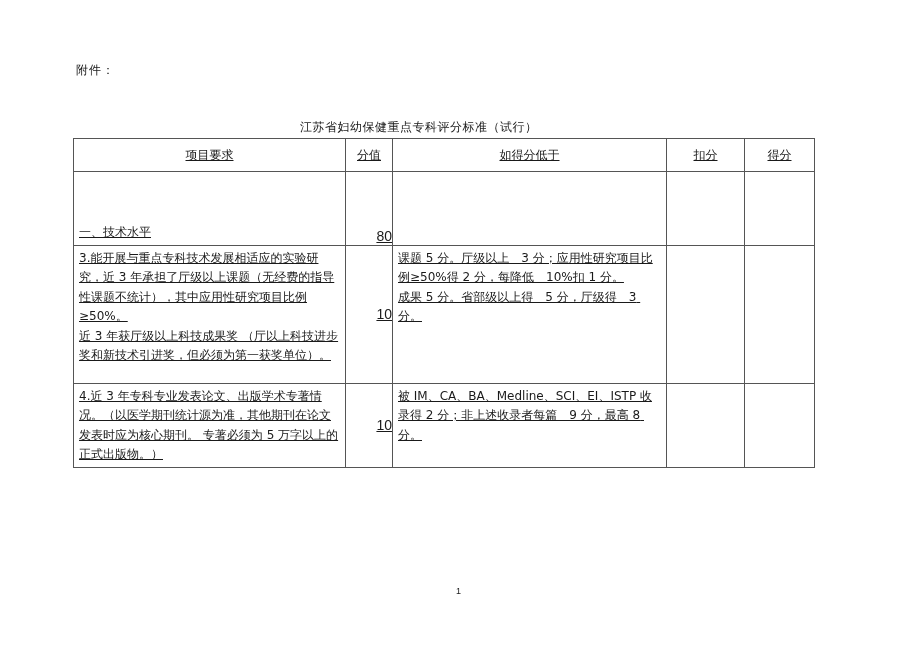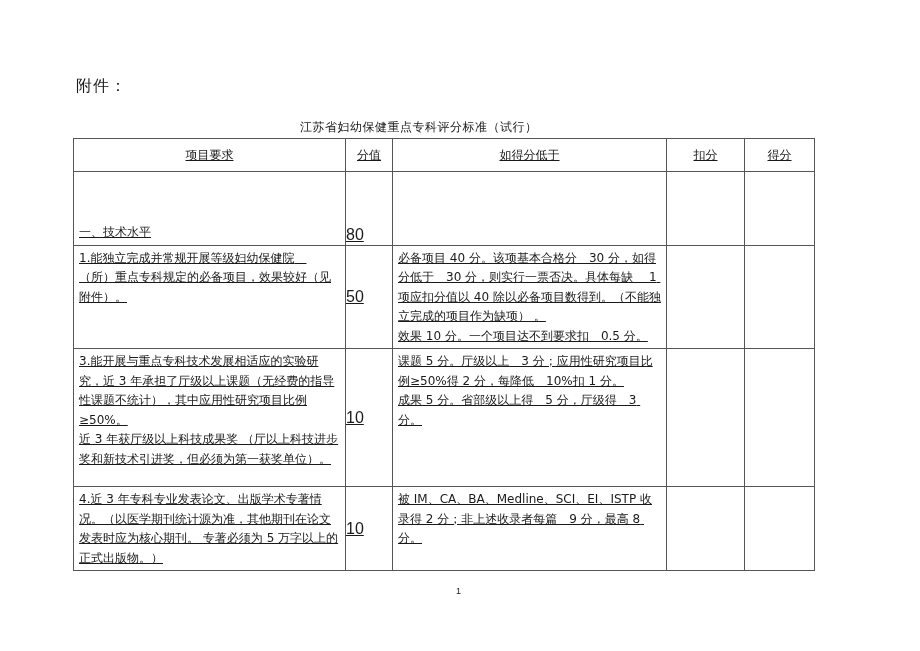--- a/index.html
+++ b/index.html
@@ -2,22 +2,22 @@
 <html><head>
 <meta charset="utf-8">
 <style>
   html, body { margin: 0; padding: 0; background: #ffffff; }
   body {
     width: 920px; height: 651px; position: relative; overflow: hidden;
     font-family: "DejaVu Sans", "Liberation Sans", sans-serif;
     color: #1a1a1a;
   }
   .attachment {
-    position: absolute; left: 76px; top: 76px;
-    font-size: 16px; letter-spacing: 1px;
+    position: absolute; left: 76px; top: 62px;
+    font-size: 12px; letter-spacing: 1px;
   }
   .doc-title {
     position: absolute; left: 300px; top: 119px;
     font-size: 12px; letter-spacing: 0.5px; white-space: nowrap;
   }
   table.criteria {
     position: absolute; left: 73px; top: 138px;
     border-collapse: collapse; table-layout: fixed;
     width: 741px;
     font-size: 12px;
@@ -36,21 +36,21 @@
   .col-score { width: 47px; }
   .col-points { width: 274px; }
   .col-deduct { width: 78px; }
   .col-got { width: 70px; }
   .cell-text {
     padding: 3px 4px 2px 5px;
     line-height: 19.5px;
     white-space: pre-wrap;
   }
   td.score {
-    text-align: left; vertical-align: middle !important; font-size: 16px;
+    text-align: right; vertical-align: middle !important; font-size: 14px;
     font-family: "Liberation Sans", sans-serif;
   }
   .section-row td { height: 25px; }
   .section-row .cell-text { padding-top: 5px; margin-top: 46px; }
   .section-row td.score { vertical-align: bottom !important; padding-bottom: 1px; }
   .row-1 td { height: 99px; }
   .row-2 td { height: 39px; }
   .row-3 td { height: 137px; }
   .row-4 td { height: 79px; }
   .page-number {
@@ -85,32 +85,20 @@
     <tr class="section-row">
       <td>
           <div class="cell-text">一、技术水平</div>
         </td>
       <td class="score">80</td>
       <td></td>
       <td></td>
       <td></td>
     </tr>
 
-    <tr class="row-1">
-      <td>
-          <div class="cell-text">1.能独立完成并常规开展等级妇幼保健院　（所）重点专科规定的必备项目，效果较好（见附件）。</div>
-        </td>
-      <td class="score">50</td>
-      <td>
-          <div class="cell-text">必备项目 40 分。该项基本合格分　30 分，如得分低于　30 分，则实行一票否决。具体每缺　 1 项应扣分值以 40 除以必备项目数得到。（不能独立完成的项目作为缺项） 。
-效果 10 分。一个项目达不到要求扣　0.5 分。</div>
-        </td>
-      <td></td>
-      <td></td>
-    </tr>
 
 
     <tr class="row-3">
       <td>
           <div class="cell-text">3.能开展与重点专科技术发展相适应的实验研究，近 3 年承担了厅级以上课题（无经费的指导性课题不统计），其中应用性研究项目比例≥50%。
 近 3 年获厅级以上科技成果奖 （厅以上科技进步奖和新技术引进奖，但必须为第一获奖单位）。</div>
         </td>
       <td class="score">10</td>
       <td>
           <div class="cell-text">课题 5 分。厅级以上　3 分；应用性研究项目比例≥50%得 2 分，每降低　10%扣 1 分。

